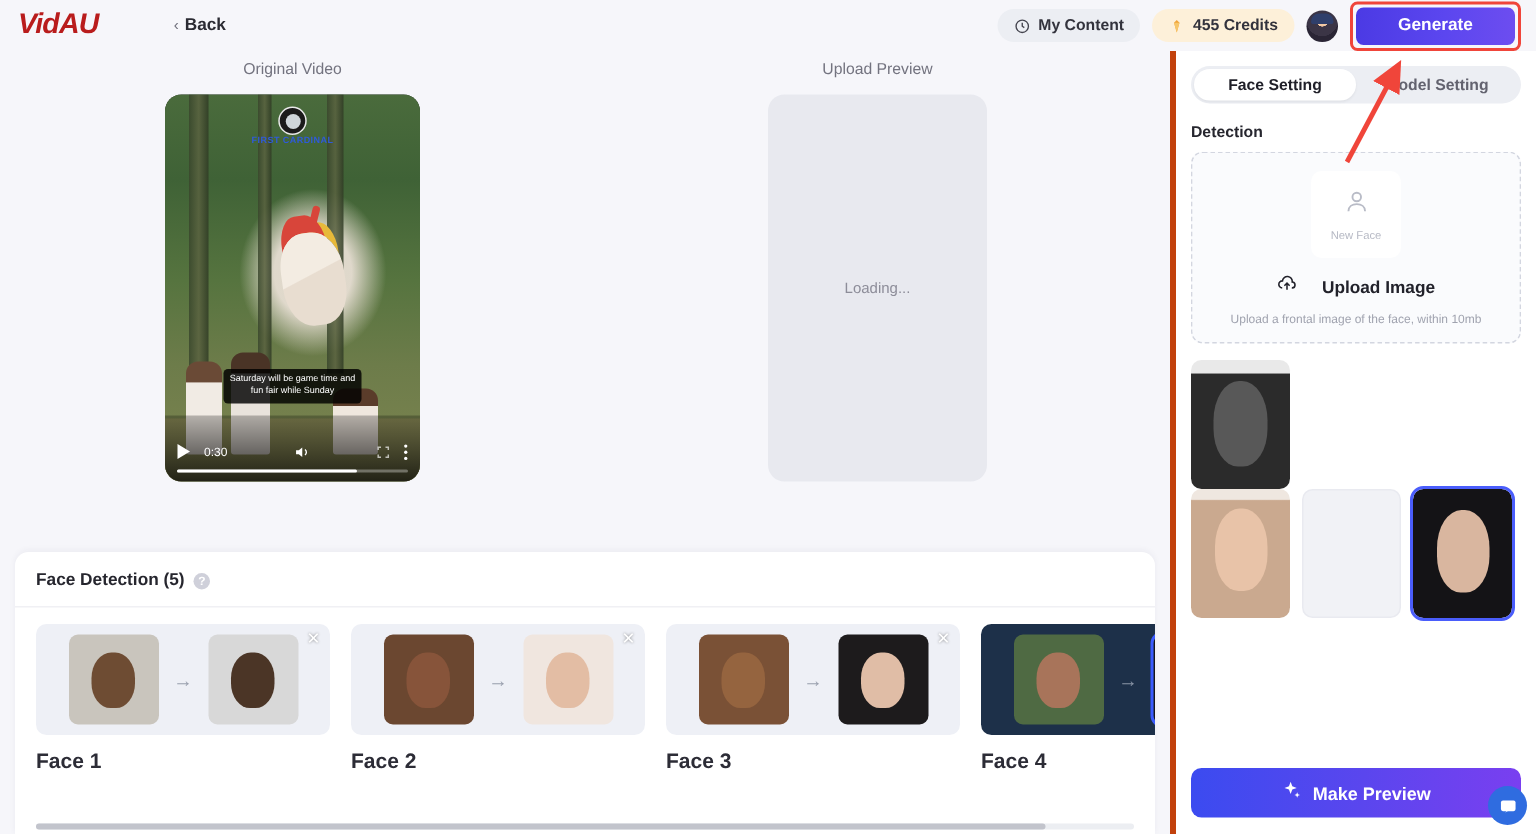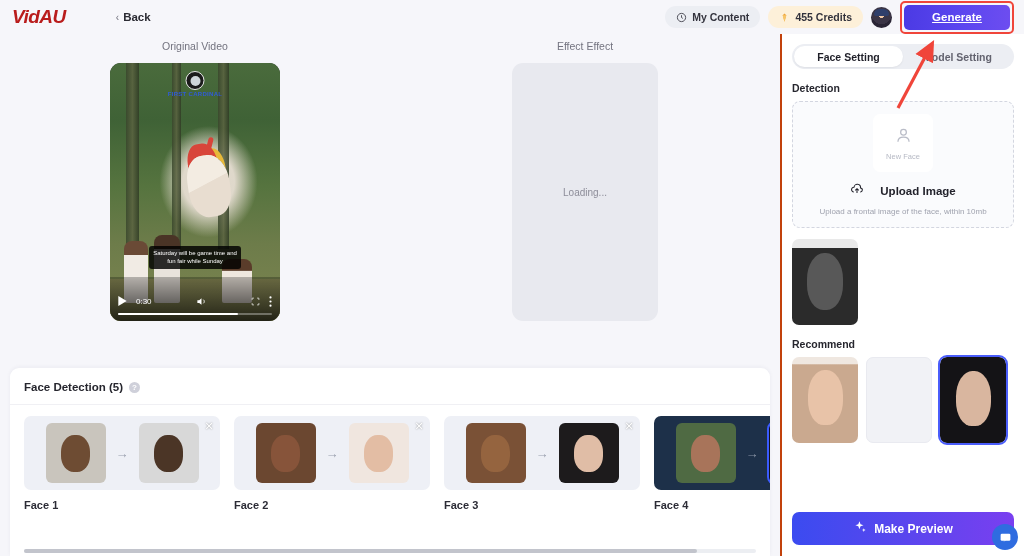--- a/index.html
+++ b/index.html
@@ -51,21 +51,20 @@
   .gen-hl {
     position: absolute; inset: 0;
     border: 2.5px solid #f0453a; border-radius: 5px;
     pointer-events: none;
   }
   .gen-btn {
     width: 106px; height: 25px; border: none; border-radius: 5px;
     background: linear-gradient(92deg, #4b3ae4 0%, #5b46ef 55%, #6d4df0 100%);
     color: #fff; font-size: 11.5px; font-weight: 600; cursor: pointer;
     font-family: inherit;
-    text-decoration: underline;
   }
 
   
   .body-row { flex: 1; display: flex; min-height: 0; }
   .left-col { flex: 1; display: flex; flex-direction: column; min-width: 0; }
 
   .preview-area { height: 334px; flex: 0 0 334px; display: flex; position: relative; }
   .pv-col { flex: 1; display: flex; flex-direction: column; align-items: center; padding-top: 6px; }
   .pv-label { font-size: 10.5px; color: #73737f; margin-bottom: 11px; }
 
@@ -156,21 +155,21 @@
   .fd-box.sel { background: #1d3049; }
   .thumb { width: 60px; height: 60px; border-radius: 6px; overflow: hidden; position: relative; }
   .thumb.ring { outline: 2px solid #3b5bfd; outline-offset: 0; }
   .arrow { color: #9aa0ae; font-size: 13px; }
   .fd-box.sel .arrow { color: #8893a5; }
   .x-btn {
     position: absolute; right: 5px; top: 4px; width: 12px; height: 12px;
     color: #fff; font-size: 11px; line-height: 12px; text-align: center;
     cursor: pointer; text-shadow: 0 0 2px rgba(0,0,0,.45);
   }
-  .fd-cap { font-size: 11px; font-weight: 600; color: #2c2c36; margin-top: 9px; }
+  .fd-cap { font-size: 14px; font-weight: 600; color: #2c2c36; margin-top: 9px; }
   .hscroll {
     position: absolute; left: 14px; right: 14px; bottom: 3px; height: 4px;
     background: #eceef2; border-radius: 3px;
   }
   .hscroll-thumb { width: 92%; height: 100%; background: #c2c4cc; border-radius: 3px; }
   .f-man-dark::after, .f-face::after {
     content: ""; position: absolute; left: 26%; top: 20%; width: 48%; height: 62%;
     border-radius: 46% 46% 44% 44%;
   }
   .f1a { background: #c9c5bd; } .f1a::after { background: #6e4c33; }
@@ -178,21 +177,21 @@
   .f2a { background: #6b4730; } .f2a::after { background: #87543a; }
   .f2b { background: #f0e6df; } .f2b::after { background: #e3bda4; }
   .f3a { background: #7a5136; } .f3a::after { background: #95643f; }
   .f3b { background: #1d1b1c; } .f3b::after { background: #e0bda6; }
   .f4a { background: #4f6a43; } .f4a::after { background: #a8745a; }
   .f4b { background: #17161a; } .f4b::after { background: #ddbaa4; }
 
   
   .right {
     width: 244px; flex: 0 0 244px;
-    background: #fff; border-left: 2px solid #c2410c;
+    background: #fff; border-left: 4px solid #c2410c;
     display: flex; flex-direction: column; padding: 10px 10px 0;
     position: relative;
   }
   .tabs {
     display: flex; background: #eceef3; border-radius: 14px; padding: 2px; height: 25px;
   }
   .tab {
     flex: 1; display: flex; align-items: center; justify-content: center;
     font-size: 10.5px; font-weight: 600; color: #63636f; border-radius: 12px; cursor: pointer;
   }
@@ -344,21 +343,21 @@
                 </span>
               </div>
               <div class="bar">
                   <div class="bar-fill"></div>
                 </div>
             </div>
           </div>
         </div>
 
         <div class="pv-col">
-          <div class="pv-label">Effect Effect</div>
+          <div class="pv-label">Upload Preview</div>
           <div class="effect-box">
             <span class="loading-txt">Loading...</span>
           </div>
         </div>
       </div>
 
       <div class="fd-panel">
         <div class="fd-head">
           <span class="fd-title">Face Detection (5)</span>
           <span class="help-ic">?</span>
@@ -433,21 +432,20 @@
               <path d="M12 19v-7M9 14.5l3-3 3 3"></path>
             </svg>
           </span>
           <span class="up-txt">Upload Image</span>
         </div>
         <div class="up-hint">Upload a frontal image of the face, within 10mb</div>
       </div>
 
       <div class="my-face"></div>
 
-      <div class="sec-title">Recommend</div>
       <div class="rec-row" id="rec-row">
           <div class="rec r1"></div>
           <div class="rec empty"></div>
           <div class="rec r3 sel"></div>
         </div>
 
       <button class="make-btn">
         <span>
           <svg width="14" height="14" viewBox="0 0 24 24" fill="#fff">
             <path d="M11 2l1.9 5.1L18 9l-5.1 1.9L11 16l-1.9-5.1L4 9l5.1-1.9z"></path>

